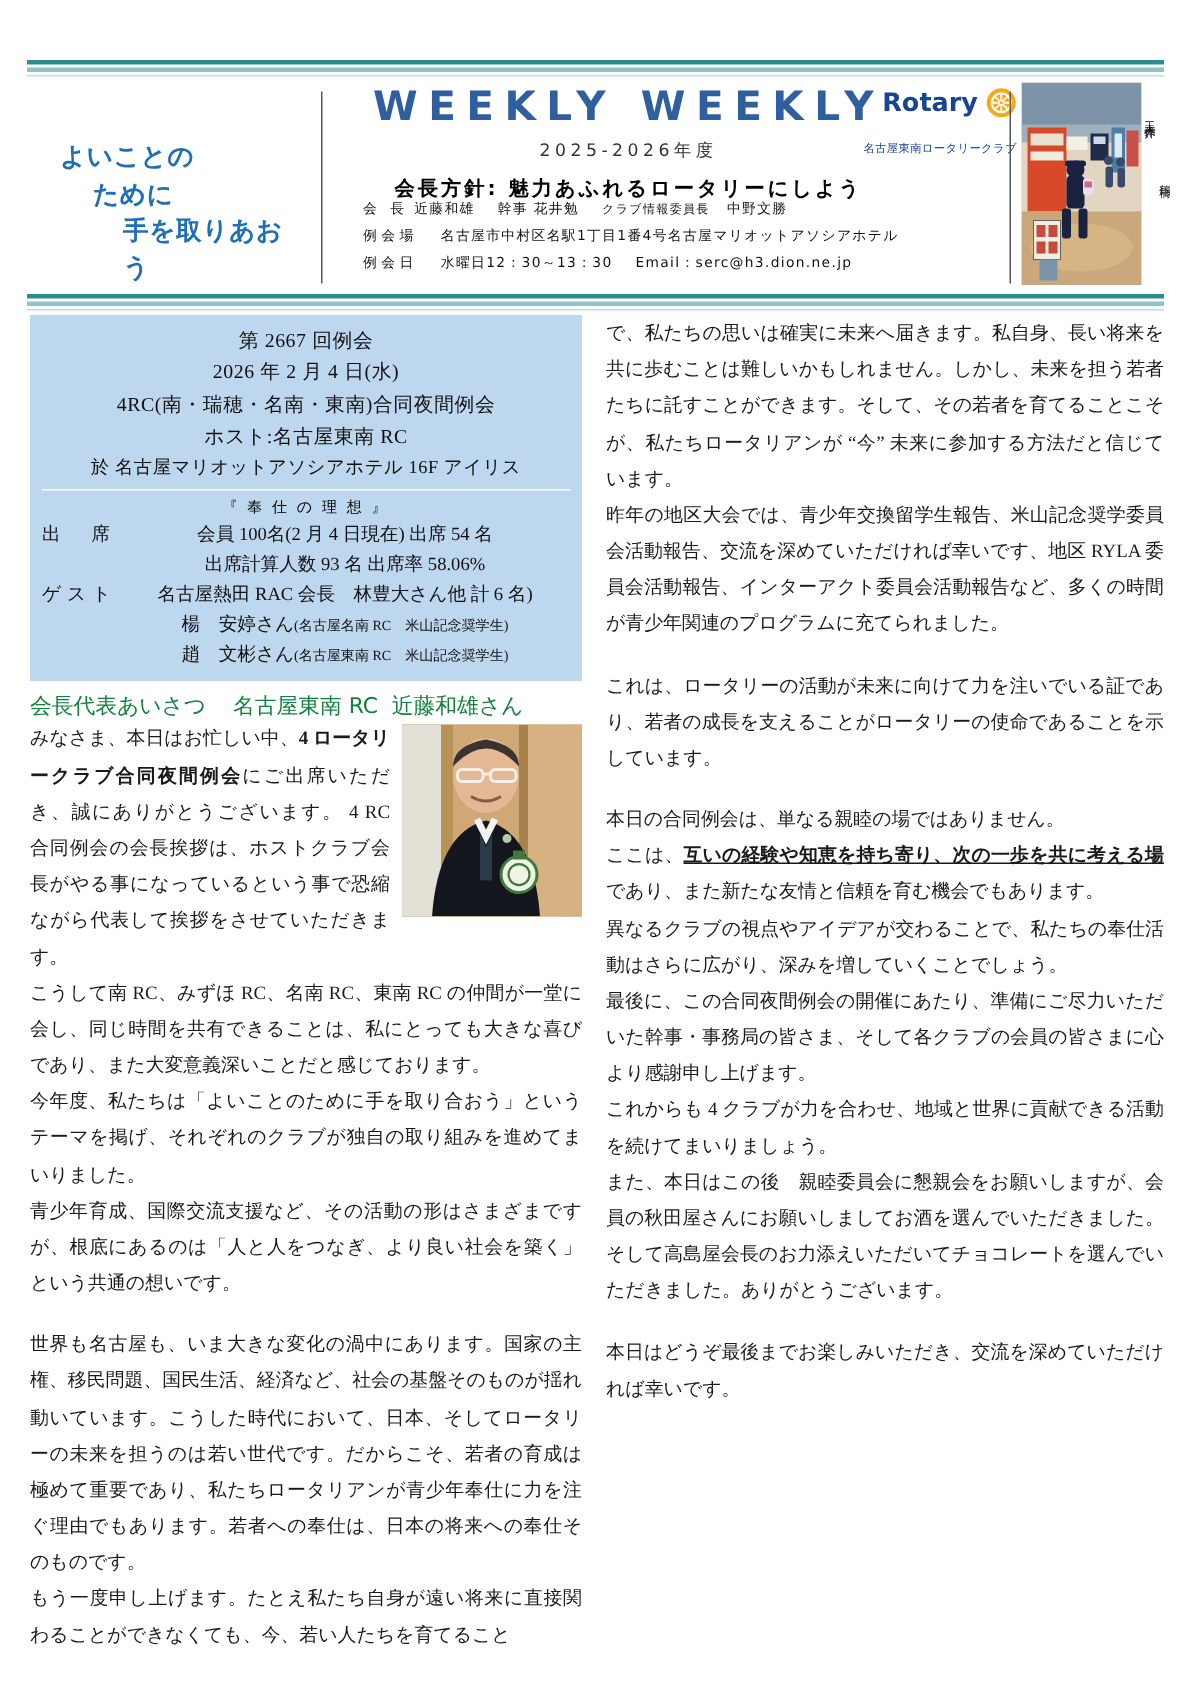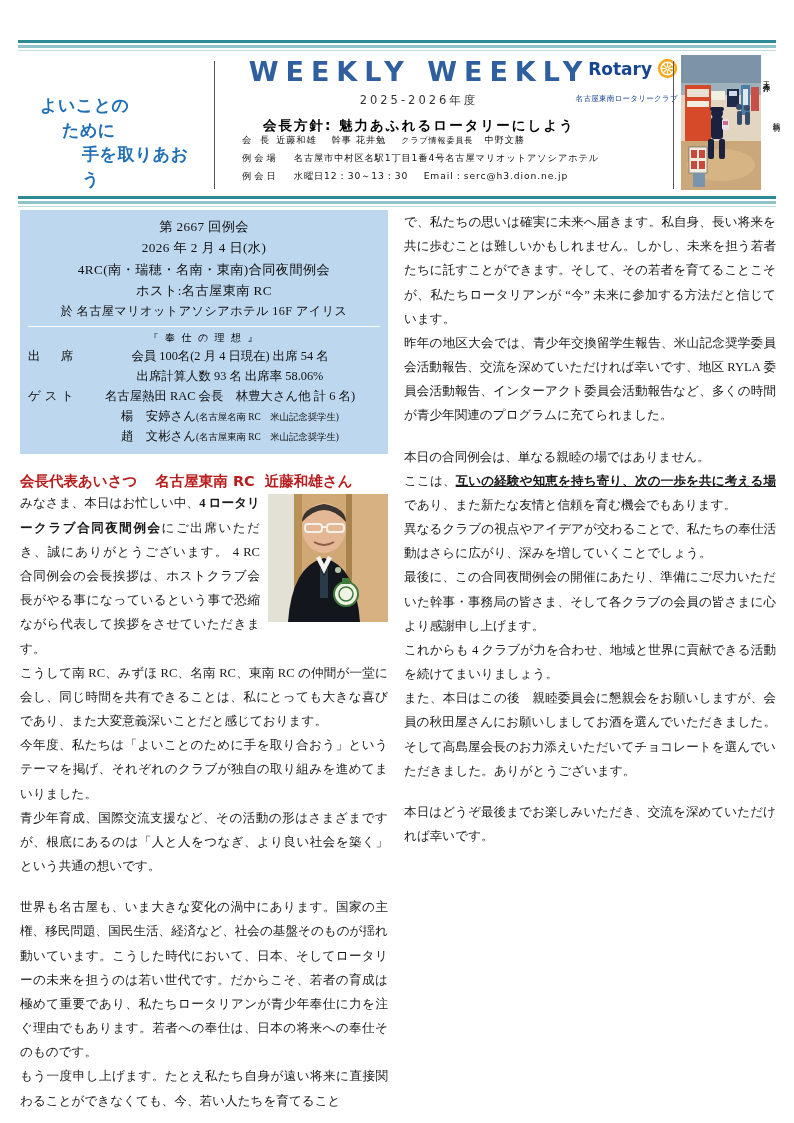--- a/index.html
+++ b/index.html
@@ -101,21 +101,21 @@
   .ib-line.small { font-size: 12.2px; }
   .ib-sep { height: 1px; background: #ffffff; margin: 5px 0 4px 0; }
   .ib-theme { text-align: center; font-size: 10px; letter-spacing: 2px; margin-bottom: 2px; }
   .ib-row { font-size: 12.4px; line-height: 1.6; color: #111; display: flex; }
   .ib-row .k { width: 52px; flex: none; letter-spacing: 4px; }
   .ib-row .v { flex: 1; text-align: center; }
   .ib-tiny { font-size: 9.4px; }
 
   
   .sec-head {
-    margin-top: 18px; font-weight: bold; font-size: 14.5px; color: #b91c1c;
+    margin-top: 7px; font-weight: normal; font-size: 14.5px; color: #15803d;
     font-family: "DejaVu Sans", "Liberation Sans", sans-serif;
     letter-spacing: 0px; white-space: nowrap;
   }
   .sec-head .gap { display: inline-block; width: 18px; }
 
   
   .body-text {
     font-size: 12.6px; line-height: 1.92; color: #1a1a1a; text-align: justify;
     font-family: "Liberation Serif", "DejaVu Serif", serif;
   }
@@ -335,20 +335,21 @@
       <p>今年度、私たちは「よいことのために手を取り合おう」というテーマを掲げ、それぞれのクラブが独自の取り組みを進めてまいりました。</p>
       <p class="gapafter">青少年育成、国際交流支援など、その活動の形はさまざまですが、根底にあるのは「人と人をつなぎ、より良い社会を築く」という共通の想いです。</p>
       <p>世界も名古屋も、いま大きな変化の渦中にあります。国家の主権、移民問題、国民生活、経済など、社会の基盤そのものが揺れ動いています。こうした時代において、日本、そしてロータリーの未来を担うのは若い世代です。だからこそ、若者の育成は極めて重要であり、私たちロータリアンが青少年奉仕に力を注ぐ理由でもあります。若者への奉仕は、日本の将来への奉仕そのものです。</p>
       <p>もう一度申し上げます。たとえ私たち自身が遠い将来に直接関わることができなくても、今、若い人たちを育てること</p>
     </div>
   </div>
 
   <div class="col-right body-text">
     <p>で、私たちの思いは確実に未来へ届きます。私自身、長い将来を共に歩むことは難しいかもしれません。しかし、未来を担う若者たちに託すことができます。そして、その若者を育てることこそが、私たちロータリアンが “今” 未来に参加する方法だと信じています。</p>
     <p class="gapafter">昨年の地区大会では、青少年交換留学生報告、米山記念奨学委員会活動報告、交流を深めていただければ幸いです、地区 RYLA 委員会活動報告、インターアクト委員会活動報告など、多くの時間が青少年関連のプログラムに充てられました。</p>
+    <p class="gapafter">これは、ロータリーの活動が未来に向けて力を注いでいる証であり、若者の成長を支えることがロータリーの使命であることを示しています。</p>
     <p>本日の合同例会は、単なる親睦の場ではありません。</p>
     <p><span>ここは、</span><u class="bu">互いの経験や知恵を持ち寄り、次の一歩を共に考える場</u><span>であり、また新たな友情と信頼を育む機会でもあります。</span></p>
     <p>異なるクラブの視点やアイデアが交わることで、私たちの奉仕活動はさらに広がり、深みを増していくことでしょう。</p>
     <p>最後に、この合同夜間例会の開催にあたり、準備にご尽力いただいた幹事・事務局の皆さま、そして各クラブの会員の皆さまに心より感謝申し上げます。</p>
     <p>これからも 4 クラブが力を合わせ、地域と世界に貢献できる活動を続けてまいりましょう。</p>
     <p class="gapafter">また、本日はこの後　親睦委員会に懇親会をお願いしますが、会員の秋田屋さんにお願いしましてお酒を選んでいただきました。そして高島屋会長のお力添えいただいてチョコレートを選んでいただきました。ありがとうございます。</p>
     <p>本日はどうぞ最後までお楽しみいただき、交流を深めていただければ幸いです。</p>
   </div>
 
 </div>

